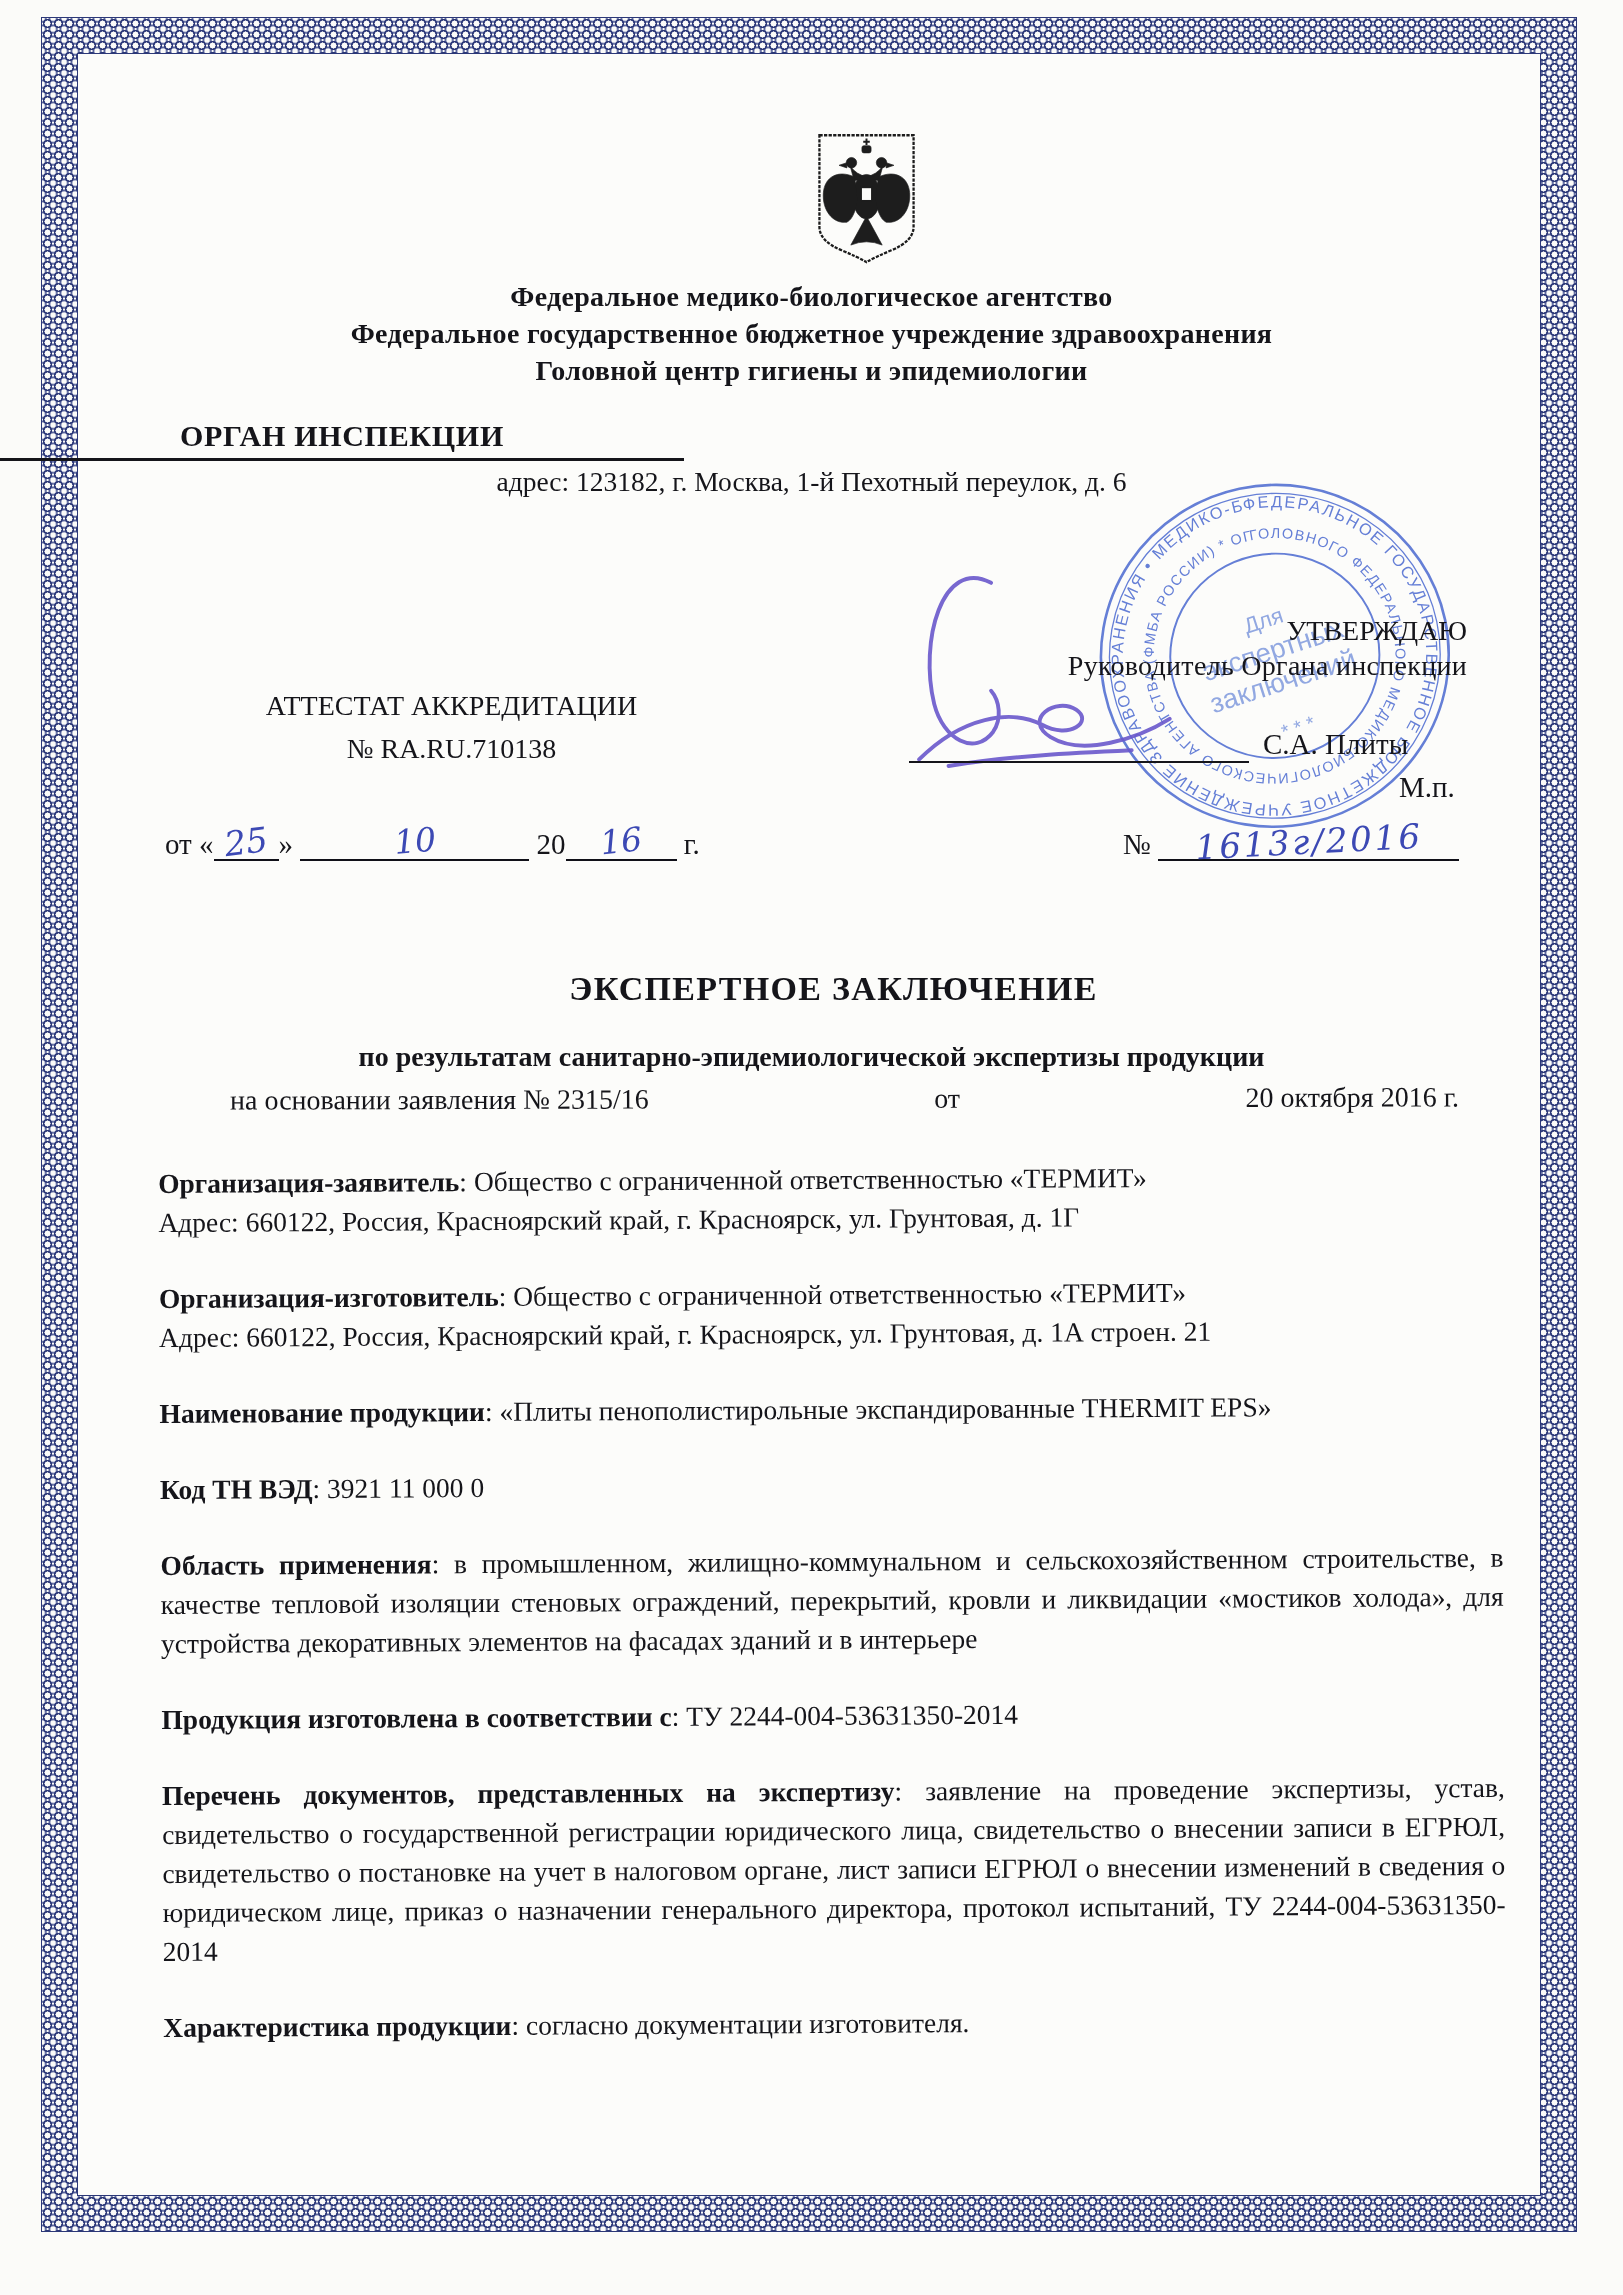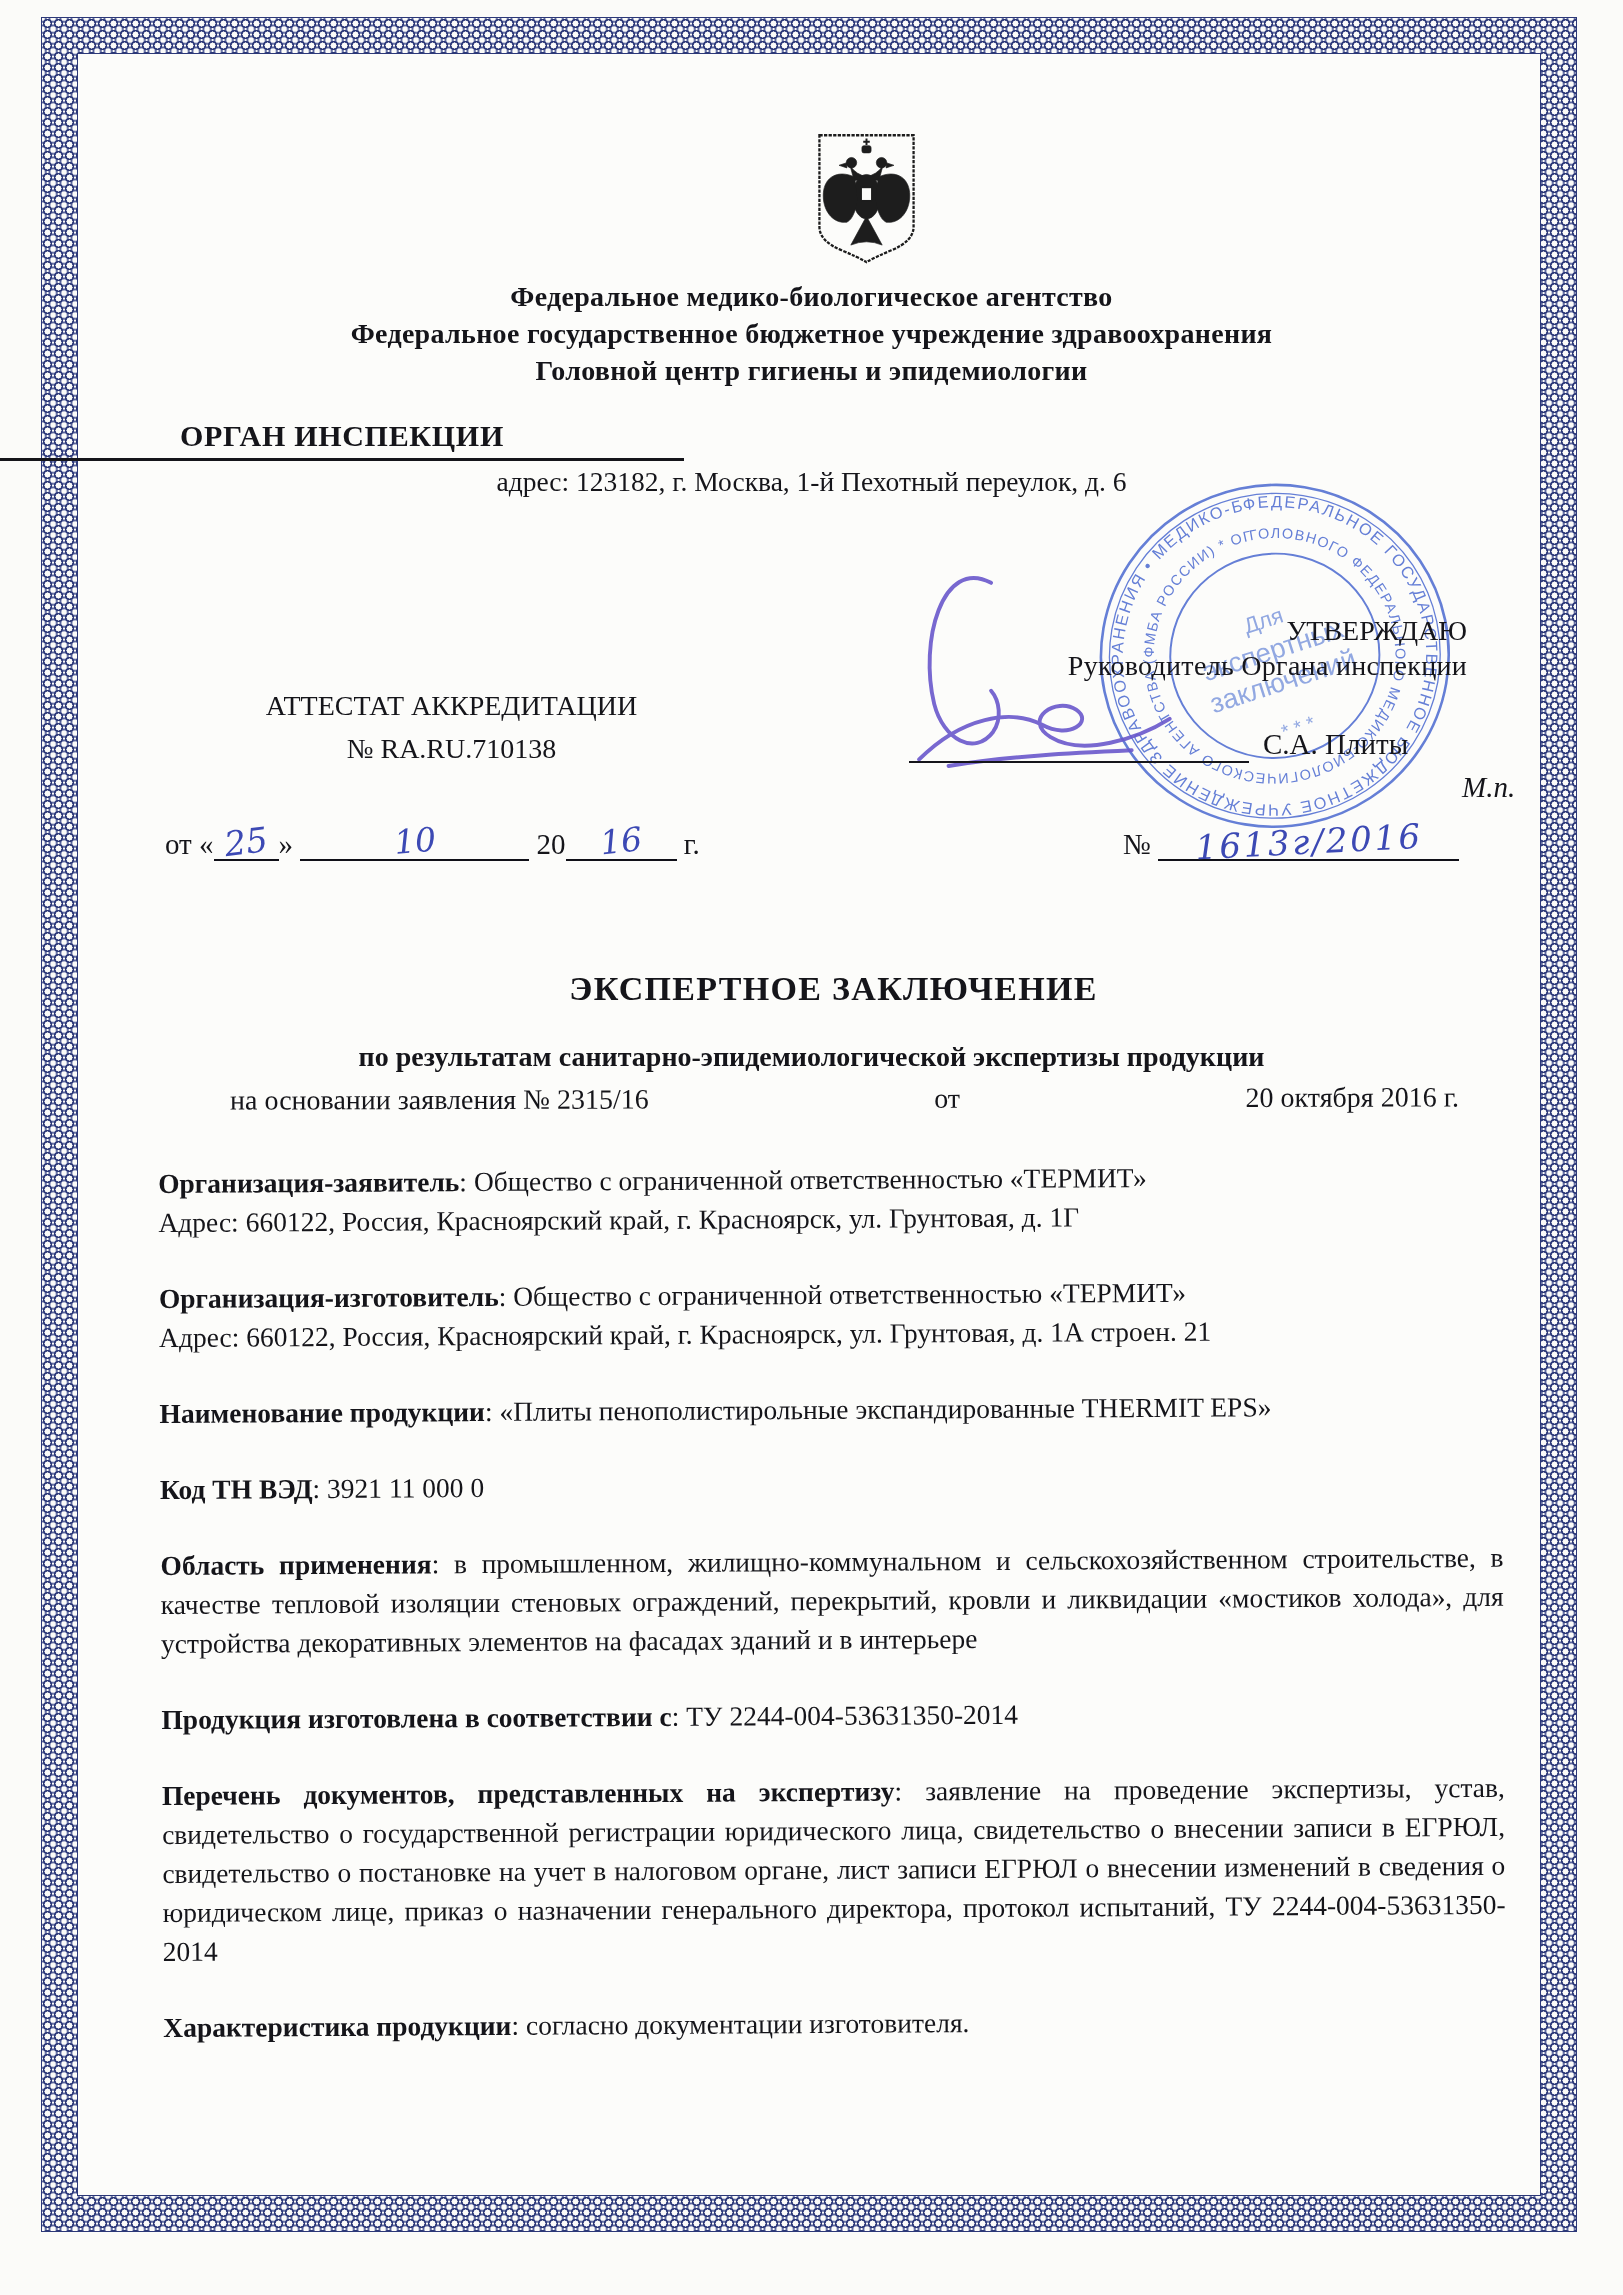--- a/index.html
+++ b/index.html
@@ -48,21 +48,21 @@
     position:absolute; left:216px; top:684px; width:471px;
     text-align:center; font-size:28px; line-height:43px;
   }
   .approve-block {
     position:absolute; left:943px; top:614px; width:524px;
     text-align:right; font-size:28px; line-height:1.2;
   }
   .approve-head { margin-top:1px; letter-spacing:0.3px; }
   .sig-line { position:absolute; left:909px; top:761px; width:340px; border-bottom:2.6px solid #15151a; height:0; }
   .sig-name { position:absolute; left:1263px; top:728px; font-size:29px; }
-  .seal-mark { position:absolute; left:1462px; top:771px; font-size:29px;font-style:italic; }
+  .seal-mark { position:absolute; left:1399px; top:771px; font-size:29px; }
   
   .stamp { position:absolute; left:1079px; top:466px; width:393px; height:386px; transform:rotate(-12deg); opacity:.93; }
   .signature { position:absolute; left:857px; top:563px; width:484px; height:249px; }
   
   .doc-meta-row {
     position:absolute; top:819px; left:165px; right:164px;
     display:flex; justify-content:space-between; font-size:29px; align-items:flex-end;
   }
   .blank { display:inline-block; border-bottom:2px solid #101018; text-align:center; vertical-align:bottom; }
   .hw {

